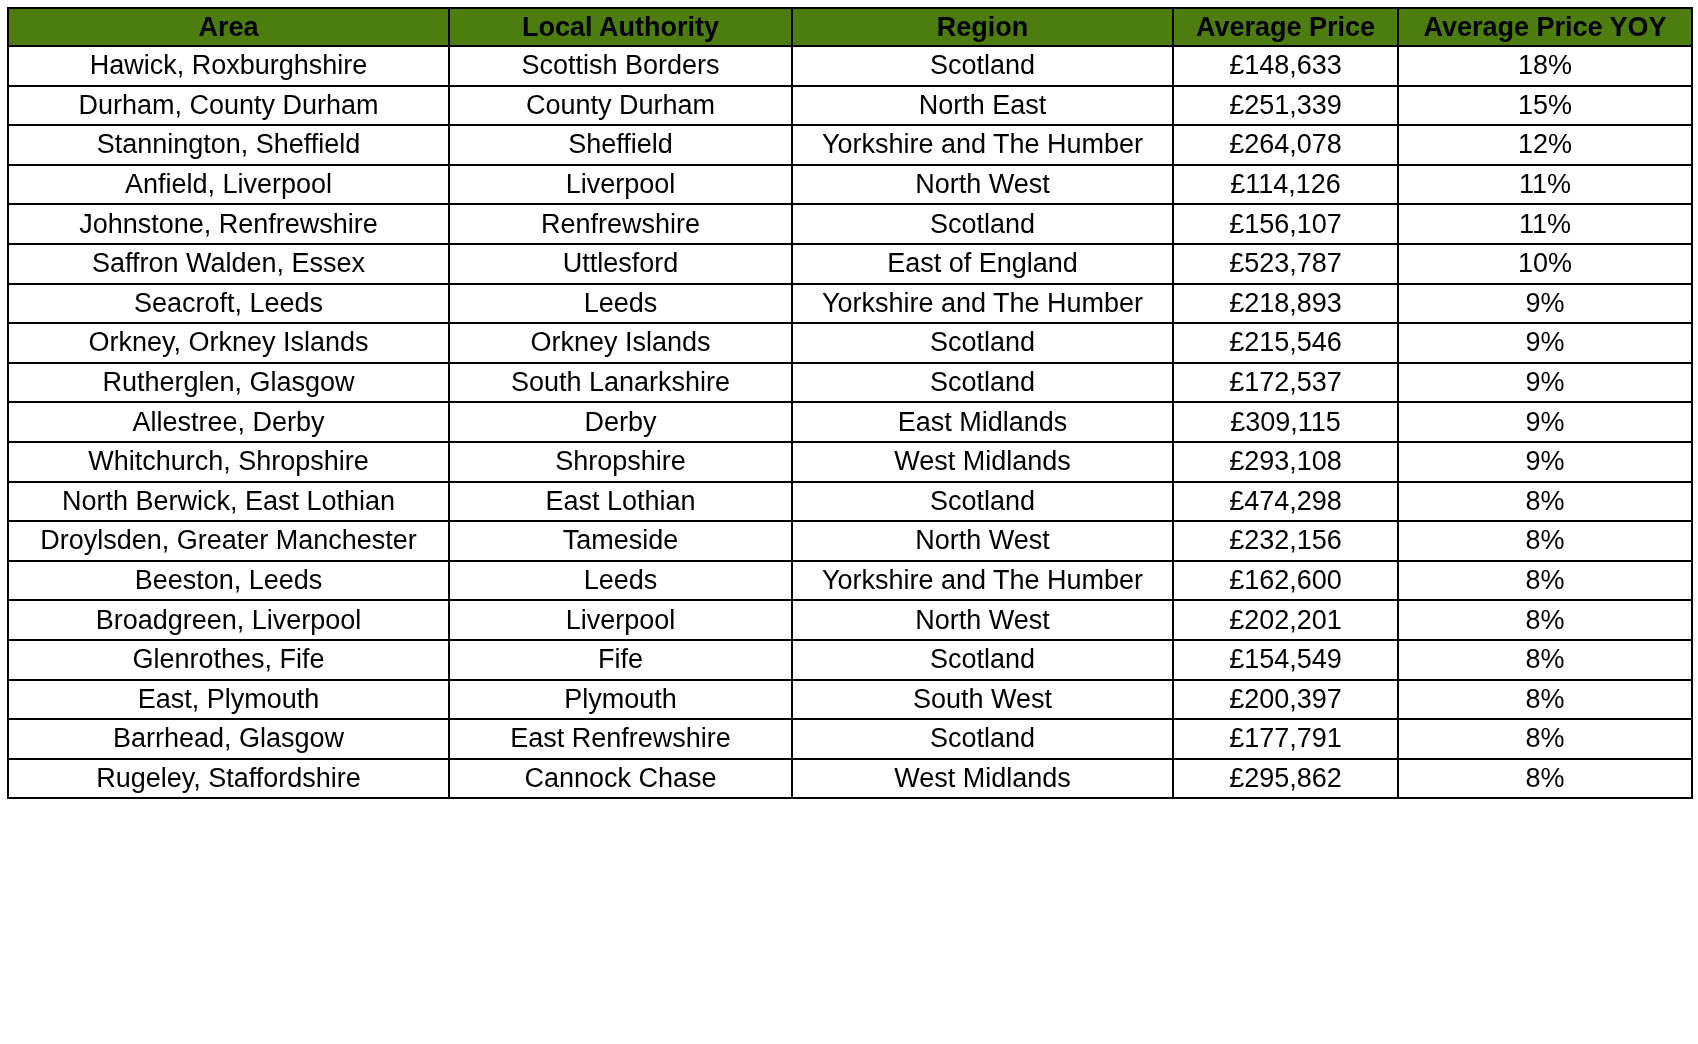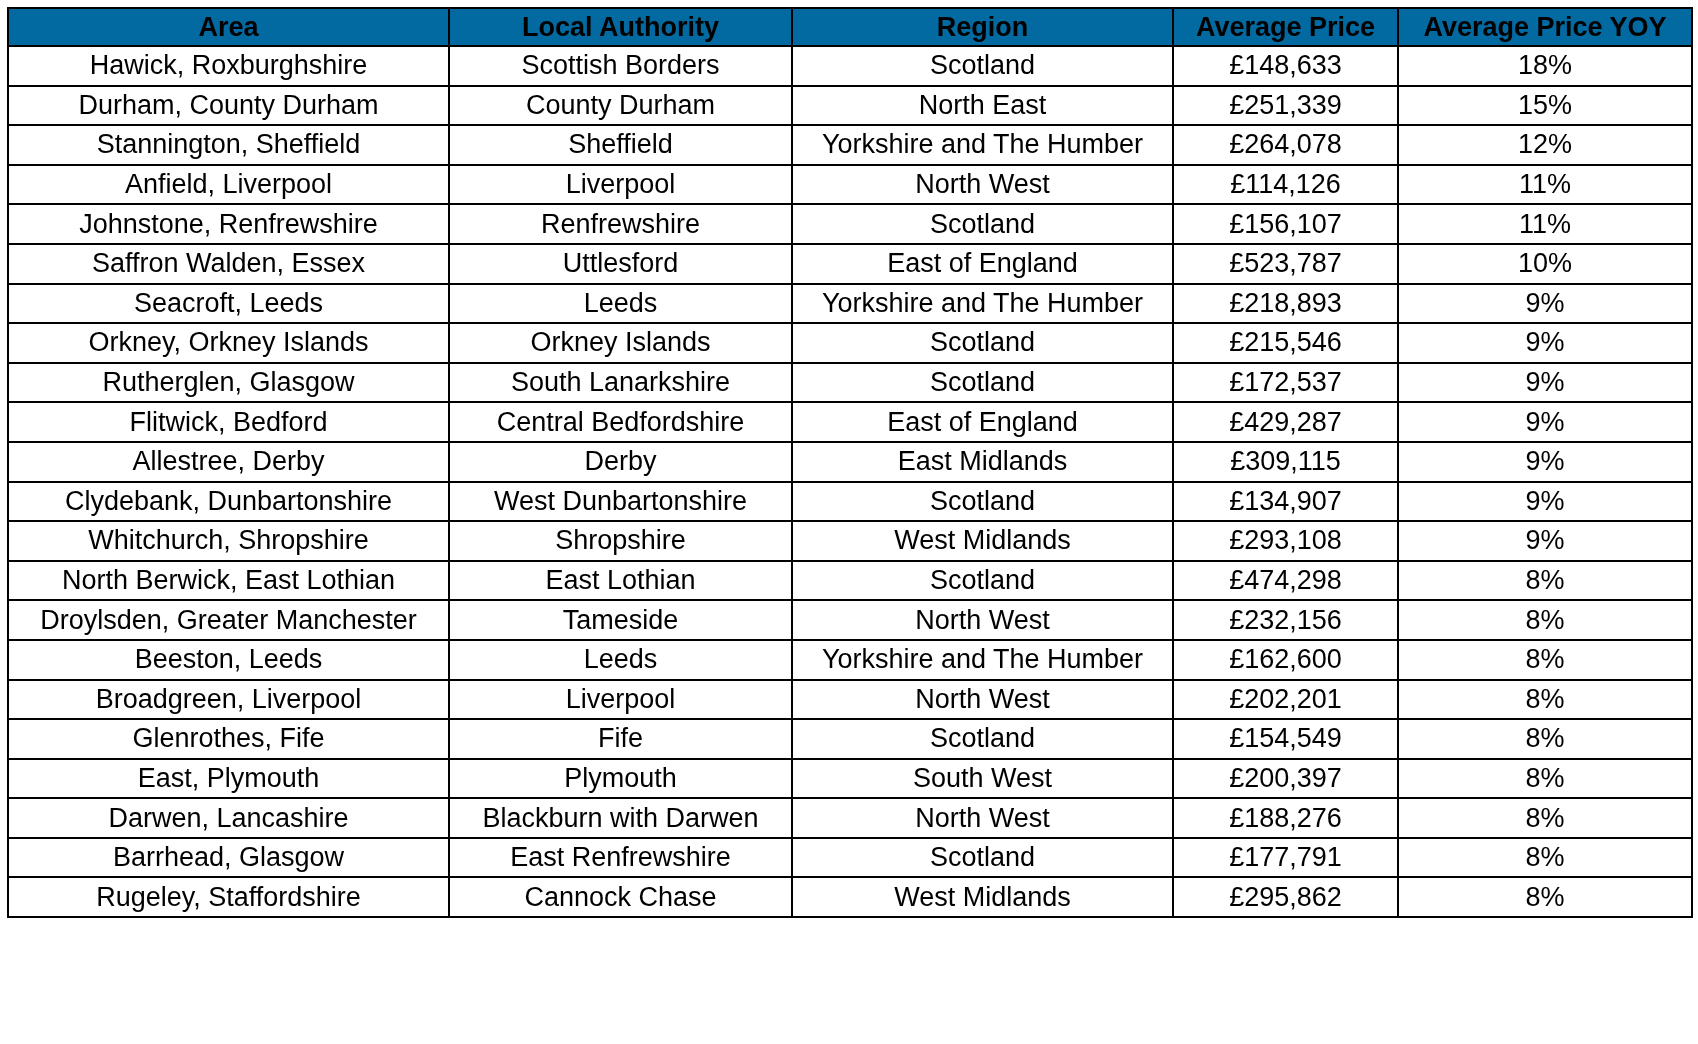--- a/index.html
+++ b/index.html
@@ -25,21 +25,21 @@
     }
     th, td {
       border: 2px solid #000;
       text-align: center;
       vertical-align: middle;
       padding: 0;
       white-space: nowrap;
       overflow: hidden;
     }
     th {
-      background: #0369a1;
+      background: #4d7c0f;
       font-weight: bold;
       font-size: 27px;
       height: 36px;
       line-height: 36px;
     }
     td {
       font-size: 27px;
       height: 37.6px;
       line-height: 37px;
     }
@@ -128,41 +128,27 @@
           <td>9%</td>
         </tr>
         <tr>
           <td>Rutherglen, Glasgow</td>
           <td>South Lanarkshire</td>
           <td>Scotland</td>
           <td>£172,537</td>
           <td>9%</td>
         </tr>
         <tr>
-          <td>Flitwick, Bedford</td>
-          <td>Central Bedfordshire</td>
-          <td>East of England</td>
-          <td>£429,287</td>
-          <td>9%</td>
-        </tr>
-        <tr>
           <td>Allestree, Derby</td>
           <td>Derby</td>
           <td>East Midlands</td>
           <td>£309,115</td>
           <td>9%</td>
         </tr>
         <tr>
-          <td>Clydebank, Dunbartonshire</td>
-          <td>West Dunbartonshire</td>
-          <td>Scotland</td>
-          <td>£134,907</td>
-          <td>9%</td>
-        </tr>
-        <tr>
           <td>Whitchurch, Shropshire</td>
           <td>Shropshire</td>
           <td>West Midlands</td>
           <td>£293,108</td>
           <td>9%</td>
         </tr>
         <tr>
           <td>North Berwick, East Lothian</td>
           <td>East Lothian</td>
           <td>Scotland</td>
@@ -195,27 +181,20 @@
           <td>Fife</td>
           <td>Scotland</td>
           <td>£154,549</td>
           <td>8%</td>
         </tr>
         <tr>
           <td>East, Plymouth</td>
           <td>Plymouth</td>
           <td>South West</td>
           <td>£200,397</td>
-          <td>8%</td>
-        </tr>
-        <tr>
-          <td>Darwen, Lancashire</td>
-          <td>Blackburn with Darwen</td>
-          <td>North West</td>
-          <td>£188,276</td>
           <td>8%</td>
         </tr>
         <tr>
           <td>Barrhead, Glasgow</td>
           <td>East Renfrewshire</td>
           <td>Scotland</td>
           <td>£177,791</td>
           <td>8%</td>
         </tr>
         <tr>

